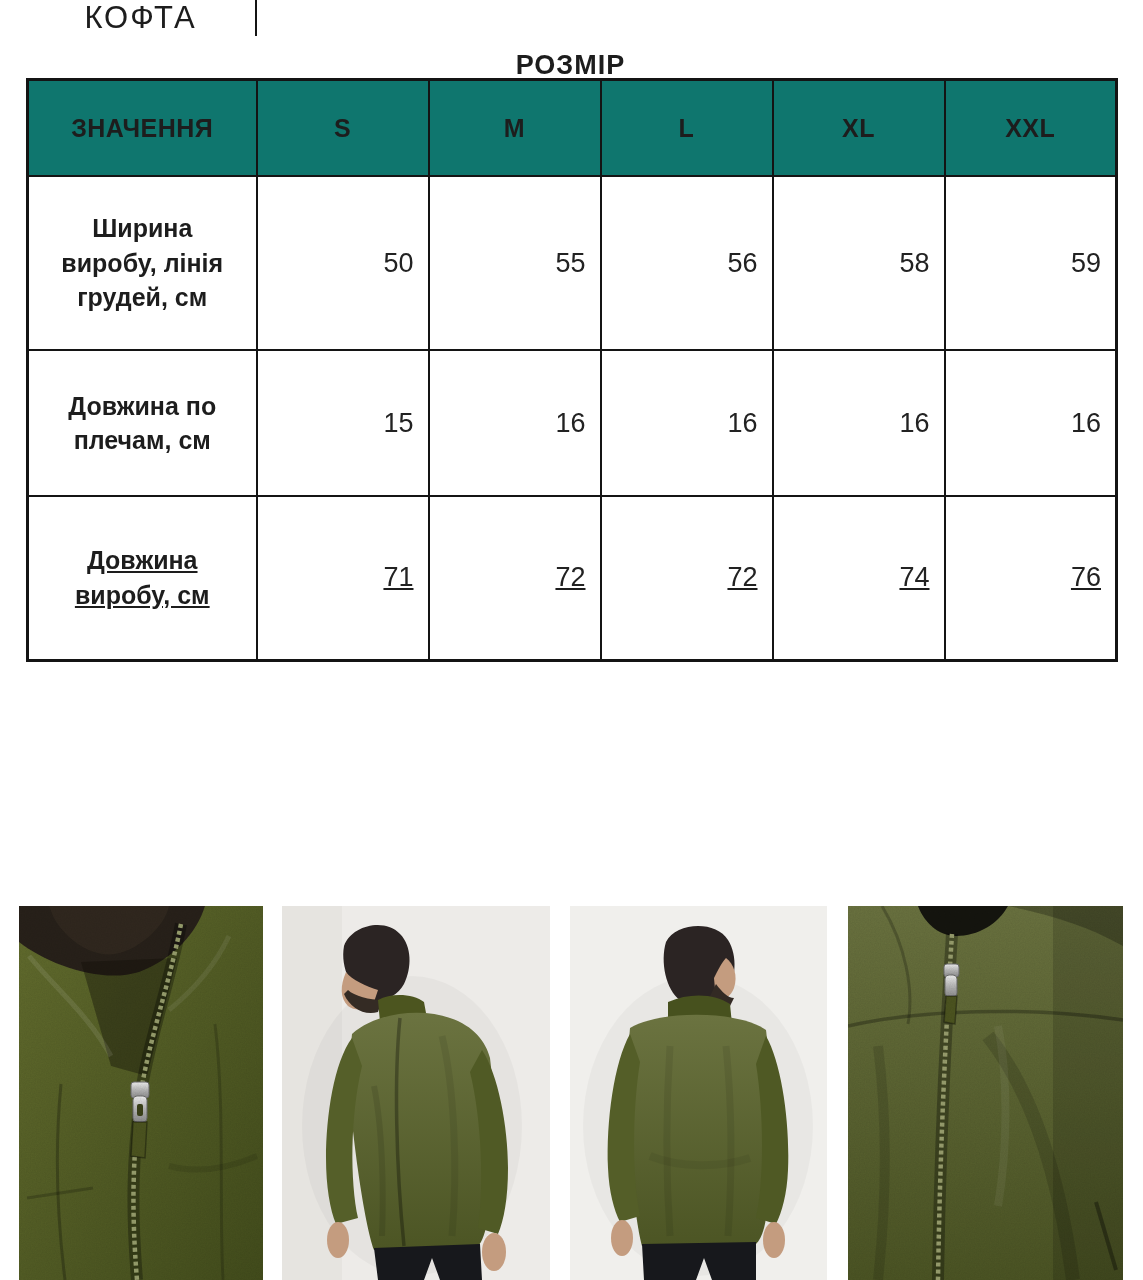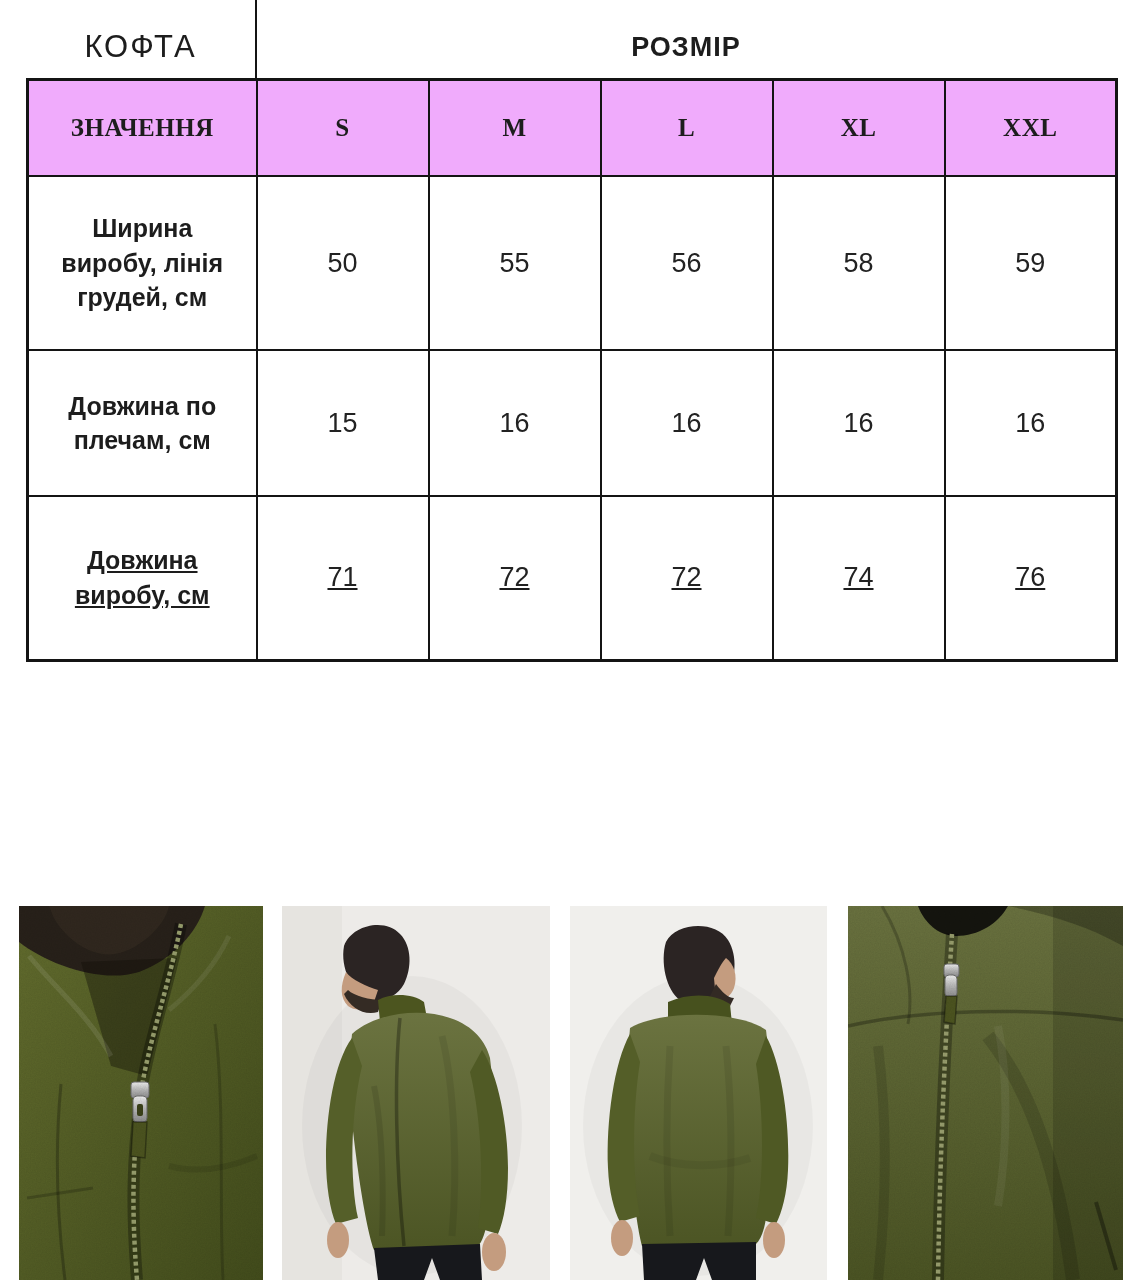--- a/index.html
+++ b/index.html
@@ -1,38 +1,38 @@
 <!DOCTYPE html>
 <html><head>
 <meta charset="utf-8">
 <style>
   html,body{margin:0;padding:0;background:#ffffff;}
   .canvas{
     position:relative;width:1143px;height:1280px;background:#ffffff;
     font-family:"Liberation Sans", sans-serif;color:#1d1d1d;overflow:hidden;
   }
   
-  .top-header{position:absolute;left:26px;top:0;width:1089px;height:94px;display:flex;}
+  .top-header{position:absolute;left:26px;top:0;width:1089px;height:94px;display:flex;flex-direction:column;}
   .top-left{
     width:229px;display:flex;align-items:center;justify-content:center;
     border-right:2px solid #141414;font-size:31px;letter-spacing:2px;font-weight:400;
   }
   .top-right{flex:1;display:flex;align-items:center;justify-content:center;
     font-size:27px;font-weight:700;letter-spacing:1px;text-align:right;}
   
   table.size-table{
     position:absolute;left:26px;top:78px;width:1089px;
     border-collapse:collapse;border:3px solid #141414;table-layout:fixed;
   }
   .size-table th,.size-table td{
     border:2px solid #141414;text-align:center;vertical-align:middle;padding:4px 14px;
   }
-  .size-table thead th{background:#f0abfc;height:86px;font-size:25px;font-weight:700;letter-spacing:0.5px;font-family:Liberation Serif, serif;}
+  .size-table thead th{background:#0f766e;height:86px;font-size:25px;font-weight:700;letter-spacing:0.5px;}
   .size-table td.row-label{font-weight:700;font-size:25px;line-height:1.38;padding:20px 20px;}
-  .size-table td.val{font-size:27px;font-weight:400;color:#222;}
+  .size-table td.val{font-size:27px;font-weight:400;color:#222;text-align:right;}
   .r1{height:174px;} .r2{height:146px;} .r3{height:174px;} .r4{height:164px;text-decoration:underline;}
   
   .photo{position:absolute;top:906px;height:374px;overflow:hidden;}
   .photo svg{display:block;width:100%;height:100%;}
   #photo-1{left:19px;width:244px;}
   #photo-2{left:282px;width:268px;}
   #photo-3{left:570px;width:257px;}
   #photo-4{left:848px;width:275px;}
   .defs-holder{position:absolute;width:0;height:0;overflow:hidden;}
 </style>

